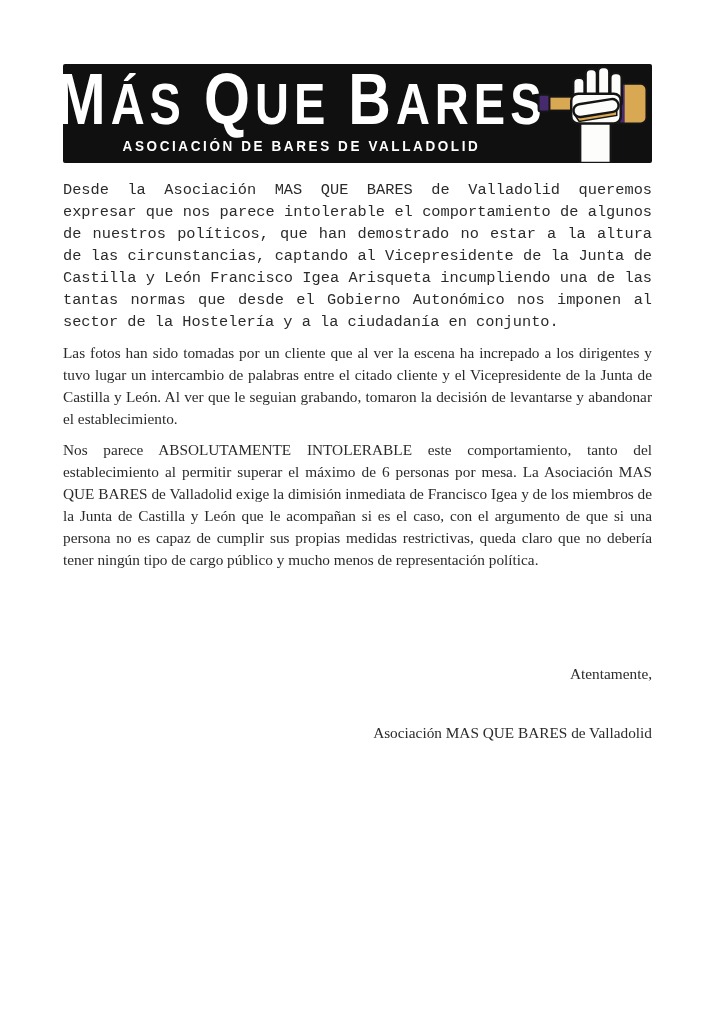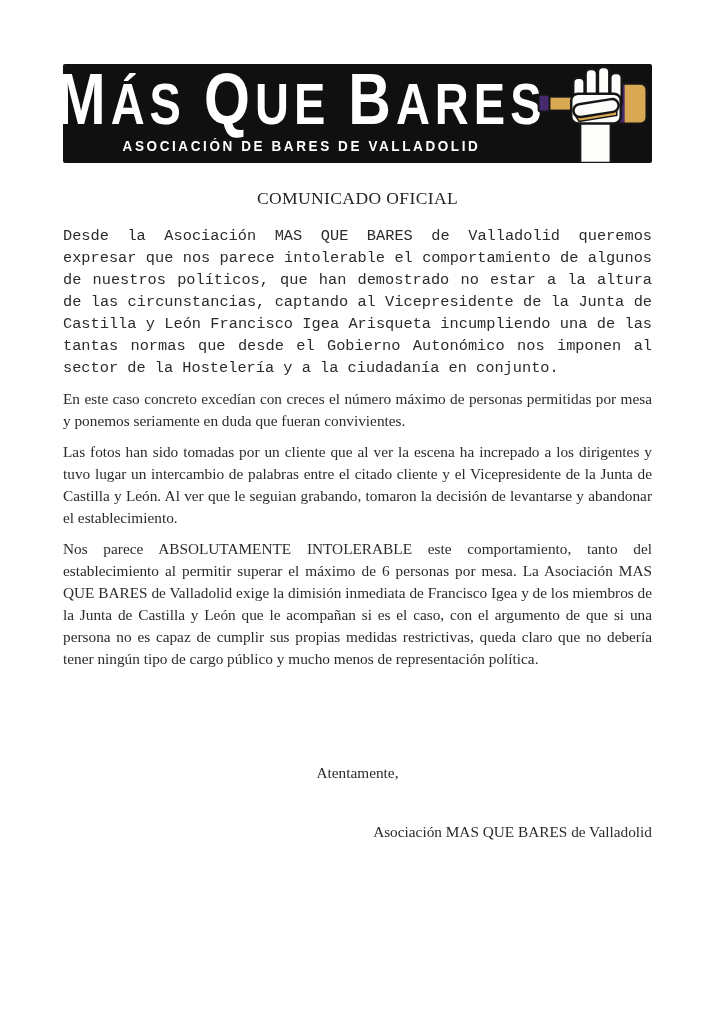--- a/index.html
+++ b/index.html
@@ -70,21 +70,21 @@
     letter-spacing: 0.4px;
     color: #242424;
   }
   .doc-body p {
     font-size: 15.3px;
     line-height: 22px;
     text-align: justify;
     margin: 0 0 9px 0;
   }
   .doc-body p.first { margin-top: 16px; font-family: Liberation Mono, monospace; }
-  .doc-body p.closing { margin-top: 92px; margin-bottom: 0; text-align: center; }
+  .doc-body p.closing { margin-top: 92px; margin-bottom: 0; text-align: right; }
   .doc-body p.signature { margin-top: 37px; margin-bottom: 0; text-align: right; }
 </style>
 </head>
 <body>
 
 <div class="page">
 
   <header class="banner">
     <div class="banner-text">
       <h1 class="logo-title initial-caps"><span class="cap">M</span>ÁS <span class="cap">Q</span>UE <span class="cap">B</span>ARES</h1>
@@ -111,25 +111,23 @@
 
       <rect x="34" y="28" width="50" height="30" rx="7" fill="#fdfdfb" stroke="#151515" stroke-width="2.5"></rect>
 
       <polygon points="38,50 80,42 80,50 42,56" fill="#d9a852" stroke="#151515" stroke-width="1.5"></polygon>
 
       <rect x="36" y="36" width="46" height="13" rx="6.5" transform="rotate(-9 59 42)" fill="#fdfdfb" stroke="#151515" stroke-width="2.5"></rect>
     </svg>
   </header>
 
   <main class="doc-body">
-    <h2 class="doc-title">COMUNICADO OFICIAL</h2>
 
     <p class="first">Desde la Asociación MAS QUE BARES de Valladolid queremos expresar que nos parece intolerable el comportamiento de algunos de nuestros políticos, que han demostrado no estar a la altura de las circunstancias, captando al Vicepresidente de la Junta de Castilla y León Francisco Igea Arisqueta incumpliendo una de las tantas normas que desde el Gobierno Autonómico nos imponen al sector de la Hostelería y a la ciudadanía en conjunto.</p>
 
-    <p>En este caso concreto excedían con creces el número máximo de personas permitidas por mesa y ponemos seriamente en duda que fueran convivientes.</p>
 
     <p>Las fotos han sido tomadas por un cliente que al ver la escena ha increpado a los dirigentes y tuvo lugar un intercambio de palabras entre el citado cliente y el Vicepresidente de la Junta de Castilla y León. Al ver que le seguian grabando, tomaron la decisión de levantarse y abandonar el establecimiento.</p>
 
     <p>Nos parece ABSOLUTAMENTE INTOLERABLE este comportamiento, tanto del establecimiento al permitir superar el máximo de 6 personas por mesa. La Asociación MAS QUE BARES de Valladolid exige la dimisión inmediata de Francisco Igea y de los miembros de la Junta de Castilla y León que le acompañan si es el caso, con el argumento de que si una persona no es capaz de cumplir sus propias medidas restrictivas, queda claro que no debería tener ningún tipo de cargo público y mucho menos de representación política.</p>
 
     <p class="closing">Atentamente,</p>
 
     <p class="signature">Asociación MAS QUE BARES de Valladolid</p>
   </main>
 

